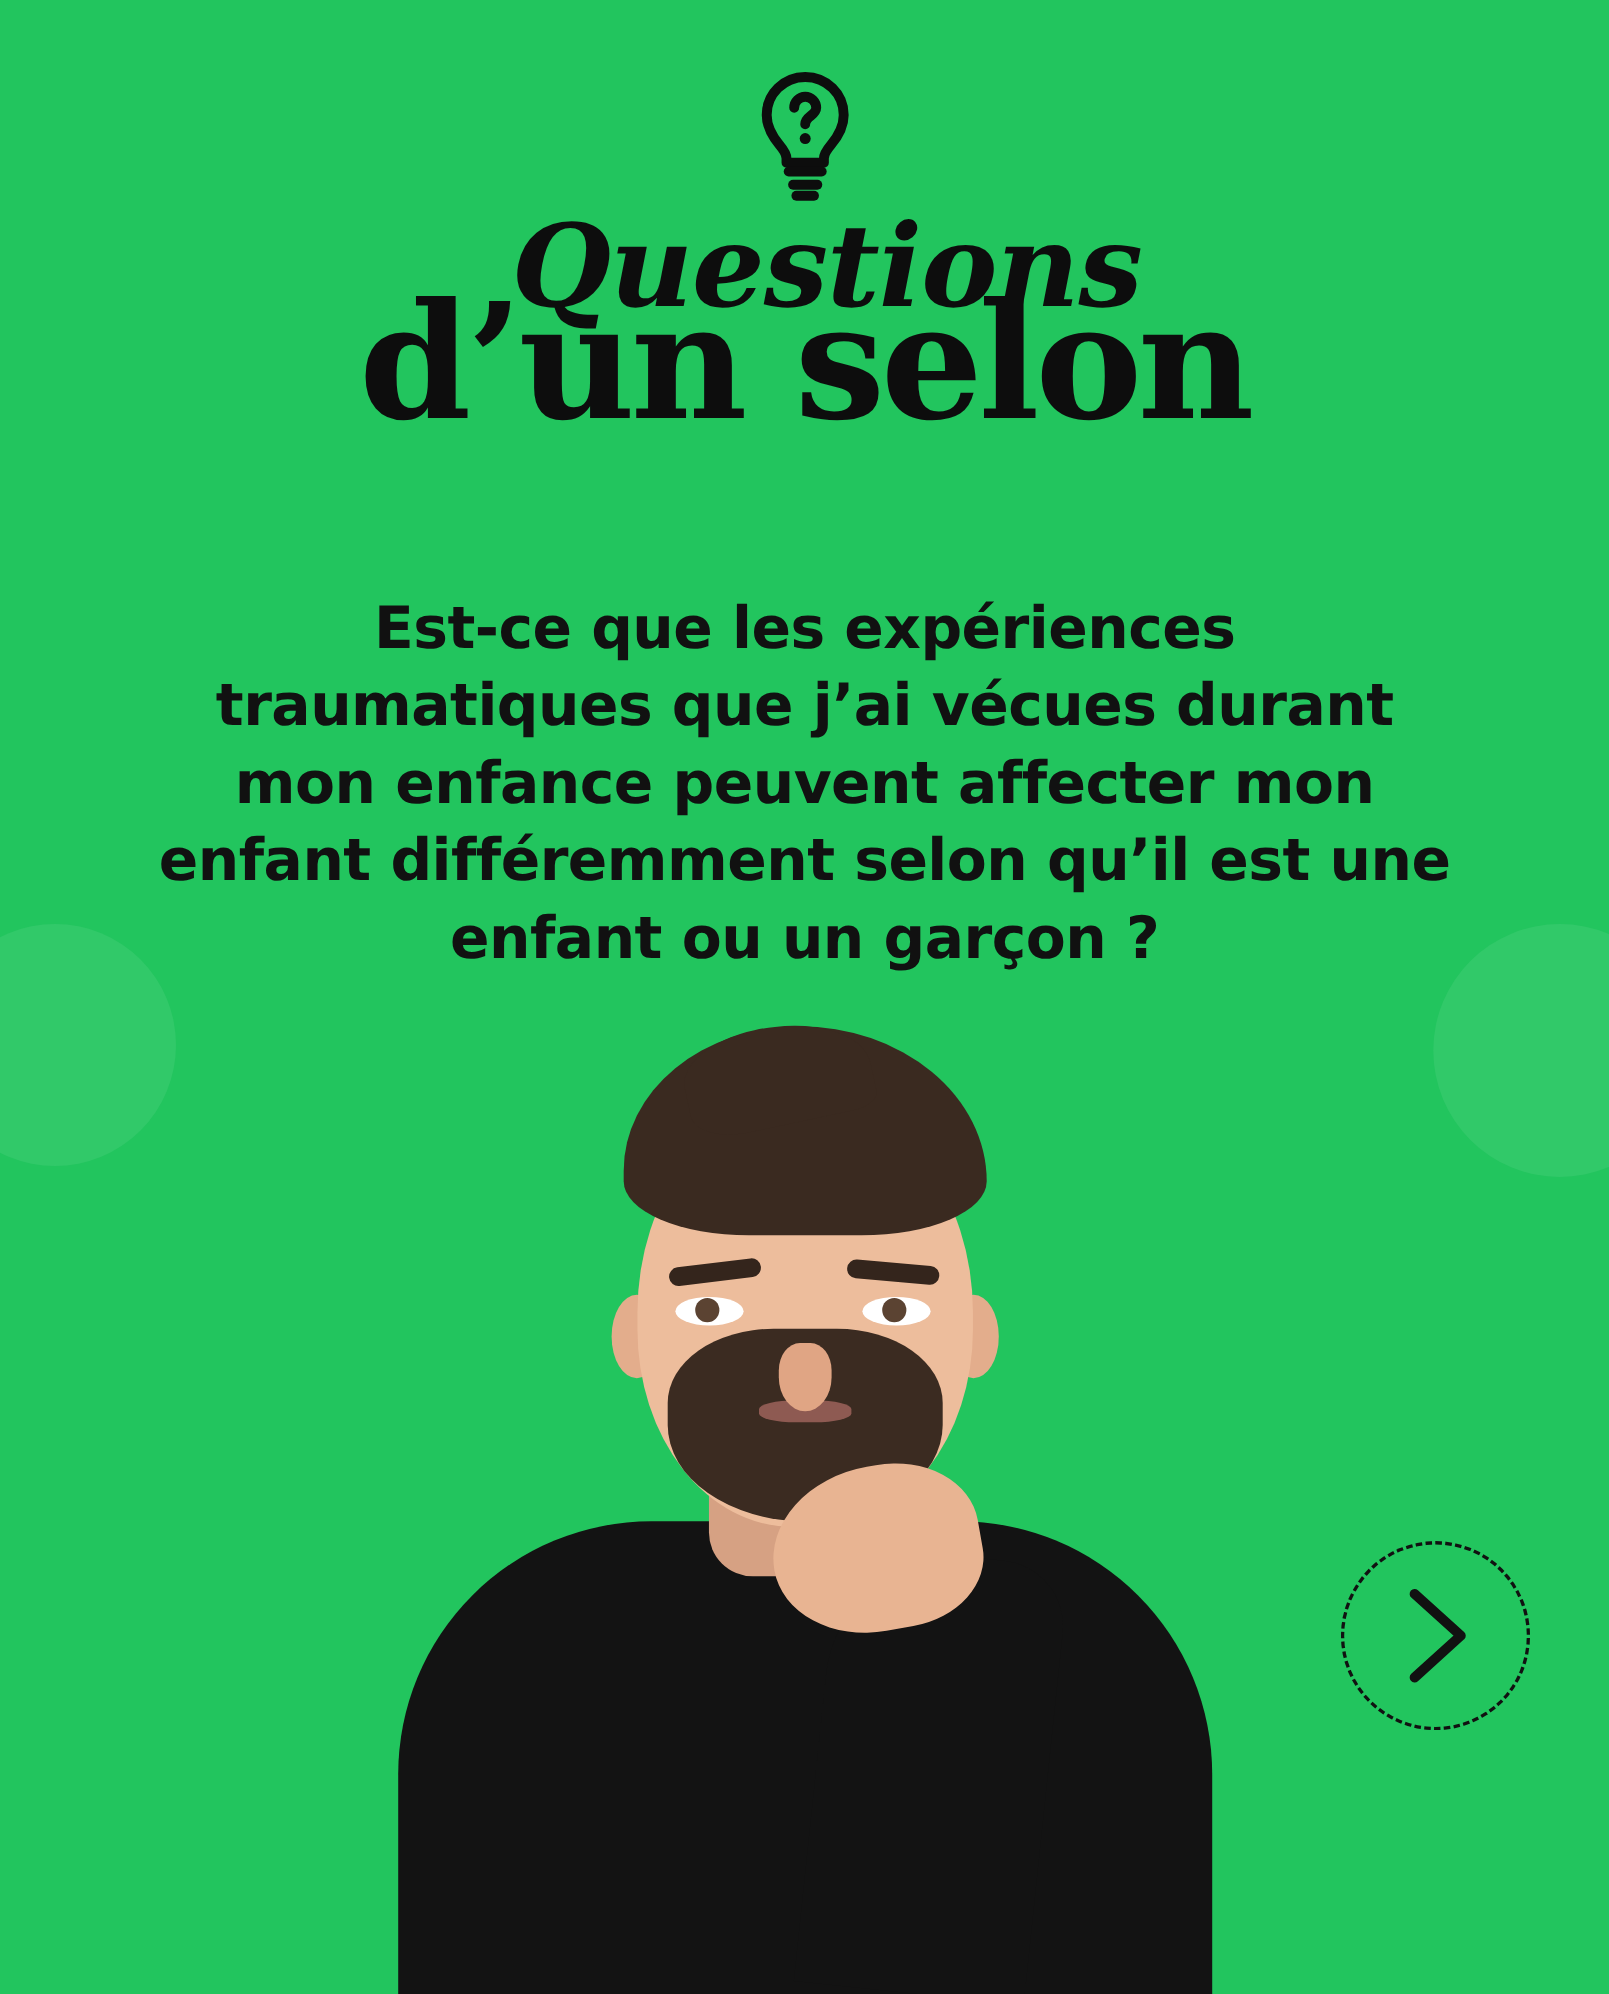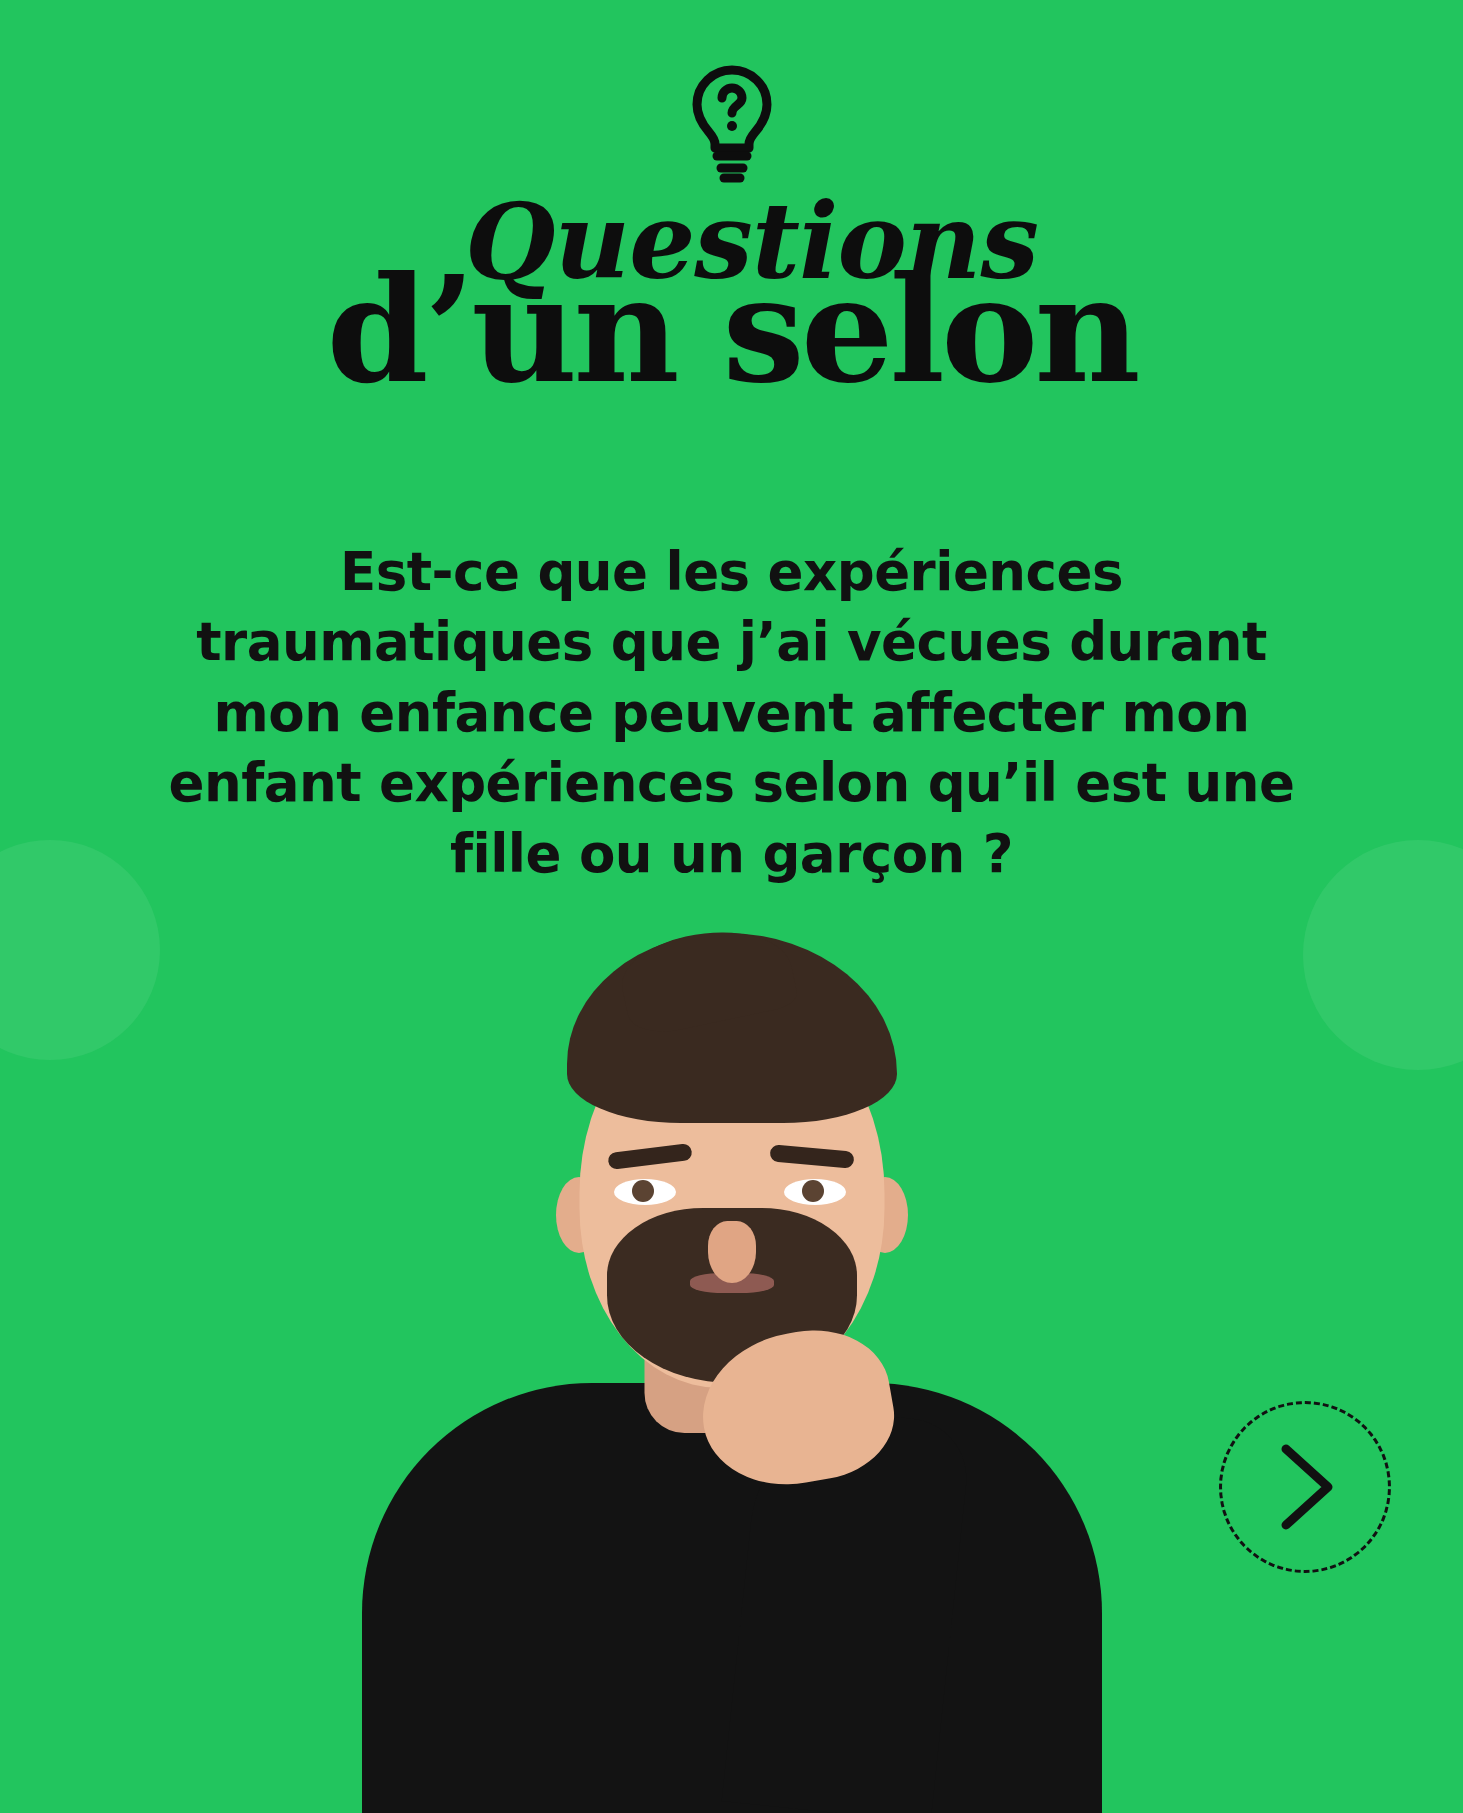--- a/index.html
+++ b/index.html
@@ -292,21 +292,21 @@
       <path d="M38 36c0-5.5 4.5-10 10-10s10 4.5 10 10c0 7-10 7.5-10 15" stroke="#0d0d0d" stroke-width="9" stroke-linecap="round" stroke-linejoin="round" fill="none"></path>
       <circle cx="48" cy="64" r="5" fill="#0d0d0d"></circle>
     </svg>
   </div>
 
   <div class="title-block">
     <span class="title-script">Questions</span>
     <span class="title-main">d’un selon</span>
   </div>
 
-  <p class="question">Est-ce que les expériences traumatiques que j’ai vécues durant mon enfance peuvent affecter mon enfant expériences selon qu’il est une fille ou un garçon ?</p>
+  <p class="question">Est-ce que les expériences traumatiques que j’ai vécues durant mon enfance peuvent affecter mon enfant différemment selon qu’il est une enfant ou un garçon ?</p>
 
   <div class="photo">
     <div class="man">
       <div class="shirt"></div>
       <div class="neck"></div>
       <div class="ear-l"></div>
       <div class="ear-r"></div>
       <div class="head"></div>
       <div class="beard"></div>
       <div class="mouth"></div>

